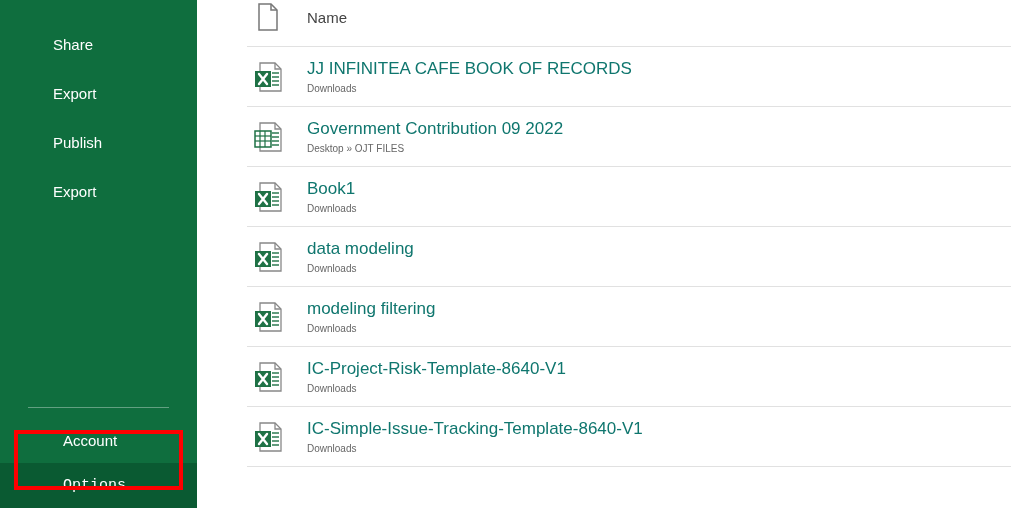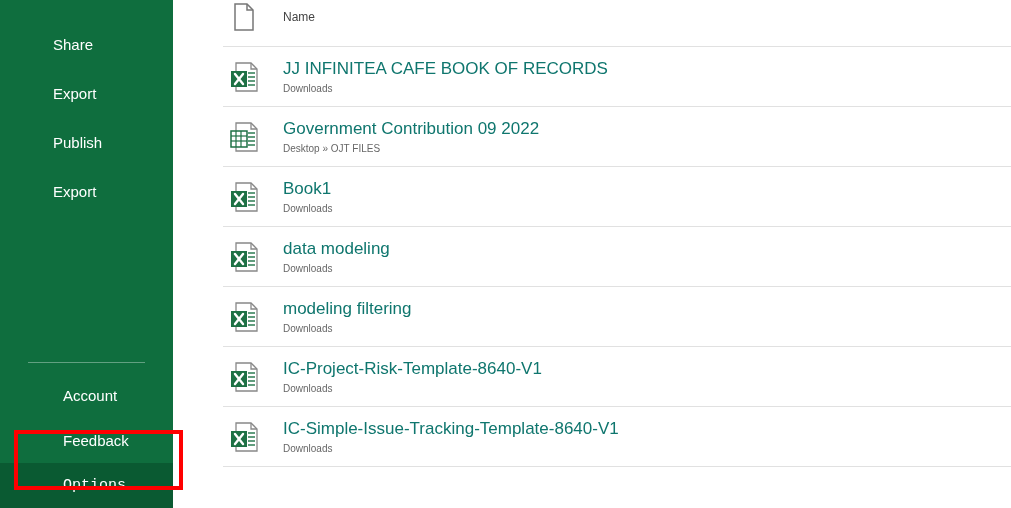--- a/index.html
+++ b/index.html
@@ -5,21 +5,21 @@
   * { box-sizing: border-box; margin: 0; padding: 0; }
   body {
     font-family: "Segoe UI", Arial, sans-serif;
     width: 1011px;
     height: 508px;
     overflow: hidden;
     background: #fff;
   }
   .layout { display: flex; height: 100%; }
   .sidebar {
-    width: 173px;
+    width: 197px;
     background: #0f6e3e;
     color: #fff;
     display: flex;
     flex-direction: column;
     padding-top: 20px;
     font-size: 15px;
   }
   .sb-item {
     padding: 16px 0 16px 53px;
     cursor: pointer;
@@ -75,36 +75,35 @@
     font-size: 17px;
     color: #0f766e;
   }
   .file-row .path {
     font-size: 10px;
     color: #666;
   }
   .file-list {
     width: 790px;
   }
-  .hdr-label { font-size: 12px; color:#444; }
+  .hdr-label { font-size: 15px; color:#444; }
 </style>
 </head>
 <body>
 
 <div class="layout">
   <div class="sidebar">
     <div class="sb-item"><span>Share</span></div>
     <div class="sb-item"><span>Export</span></div>
     <div class="sb-item"><span>Publish</span></div>
     <div class="sb-item"><span>Export</span></div>
     <div class="sb-spacer"></div>
     <div class="sb-divider"></div>
     <div class="sb-bottom">
       <div class="sb-item"><span>Account</span></div>
-      <div class="sb-item"><span>Feedback</span></div>
       <div class="sb-item highlighted"><span>Options</span></div>
     </div>
   </div>
 
   <div class="main">
     <div class="file-list">
       <div class="file-row header-row">
         <div class="icon-slot">
           <svg width="22" height="28" viewBox="0 0 22 28">
             <path d="M2 1 H14 L20 7 V27 H2 Z" fill="none" stroke="#777" stroke-width="1.5"></path>

